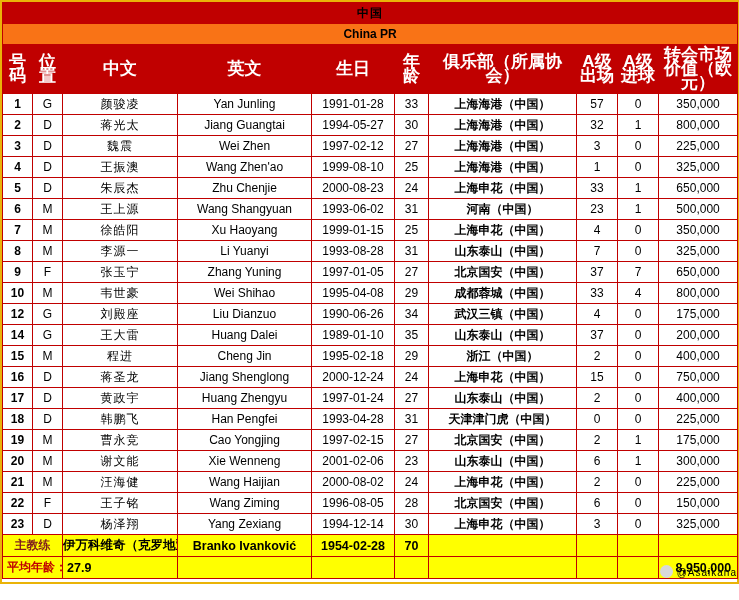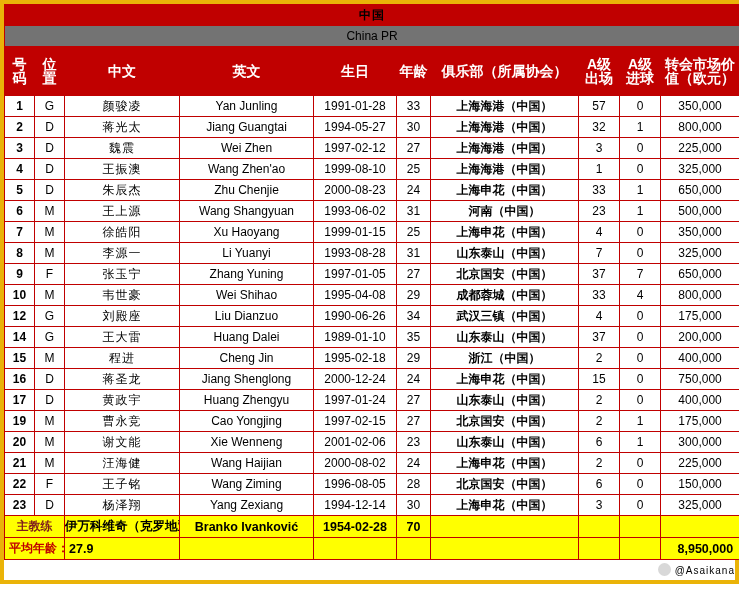--- a/index.html
+++ b/index.html
@@ -10,21 +10,21 @@
   body {
     width: 739px;
     height: 600px;
     font-family: "Liberation Sans", sans-serif;
     overflow: hidden;
   }
   .sheet {
     width: 739px;
     height: 584px;
     box-sizing: border-box;
-    border: 4px solid #eab308;
+    border: 2px solid #eab308;
     background: #fff;
     position: relative;
   }
   table.roster {
     width: 100%;
     border-collapse: collapse;
     table-layout: fixed;
   }
   table.roster td, table.roster th {
     border: 1px solid #c00000;
@@ -39,31 +39,31 @@
   }
   .title-cn {
     background: #c00000;
     color: #ffffff;
     font-size: 15px;
     font-weight: bold;
     height: 23px;
     letter-spacing: 1px;
   }
   .title-en {
-    background: #737373;
+    background: #f97316;
     color: #ffff00;
     font-size: 14px;
-    font-weight: normal;
+    font-weight: bold;
     height: 22px;
   }
   thead.head th {
     background: #c00000;
     color: #ffffff;
     font-weight: bold;
-    font-size: 14px;
+    font-size: 17px;
     height: 46px;
     line-height: 14px;
     white-space: normal;
     padding: 1px 2px;
   }
   tbody tr td {
     background: #ffffff;
   }
   td.num {
     color: #c00000;
@@ -362,20 +362,32 @@
         <td class="name-cn">黄政宇</td>
         <td class="name-en">Huang Zhengyu</td>
         <td class="dob">1997-01-24</td>
         <td class="age">27</td>
         <td class="club">山东泰山（中国）</td>
         <td class="apps">2</td>
         <td class="goals">0</td>
         <td class="value">400,000</td>
       </tr>
       <tr>
+        <td class="num">18</td>
+        <td class="pos">D</td>
+        <td class="name-cn">韩鹏飞</td>
+        <td class="name-en">Han Pengfei</td>
+        <td class="dob">1993-04-28</td>
+        <td class="age">31</td>
+        <td class="club">天津津门虎（中国）</td>
+        <td class="apps">0</td>
+        <td class="goals">0</td>
+        <td class="value">225,000</td>
+      </tr>
+      <tr>
         <td class="num">19</td>
         <td class="pos">M</td>
         <td class="name-cn">曹永竞</td>
         <td class="name-en">Cao Yongjing</td>
         <td class="dob">1997-02-15</td>
         <td class="age">27</td>
         <td class="club">北京国安（中国）</td>
         <td class="apps">2</td>
         <td class="goals">1</td>
         <td class="value">175,000</td>

